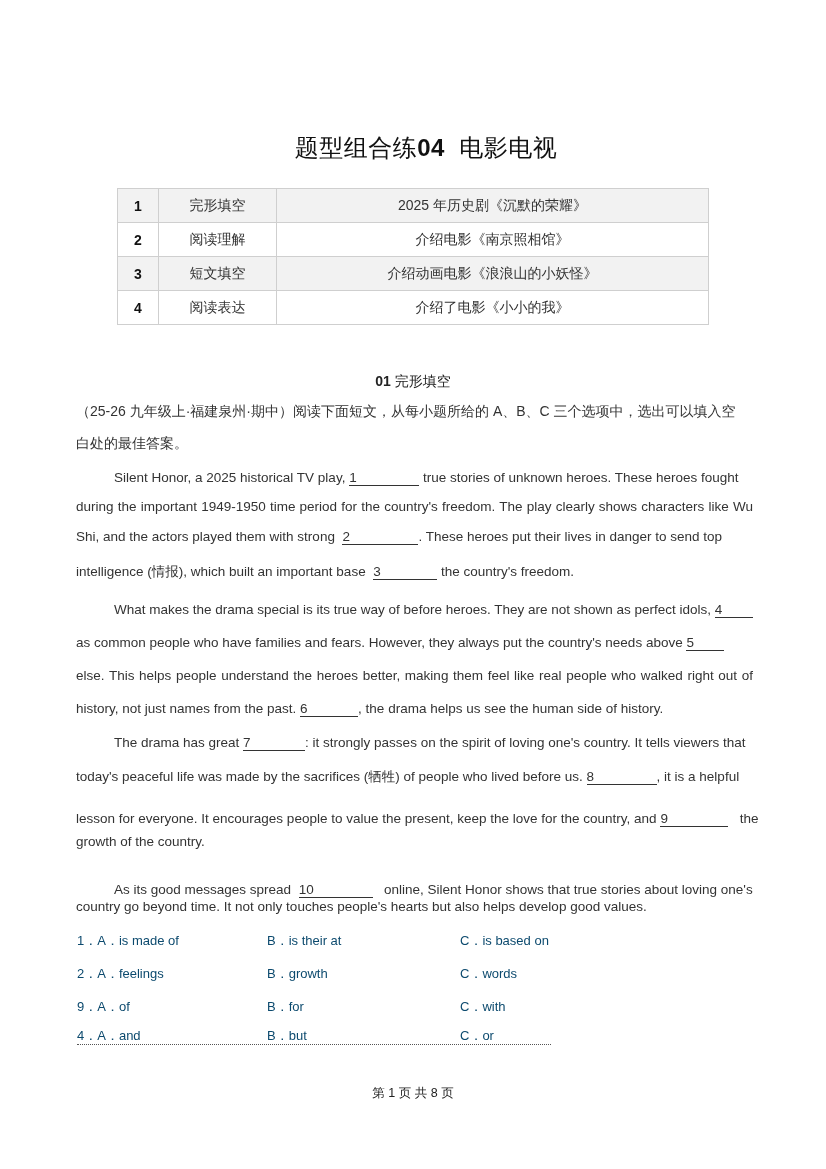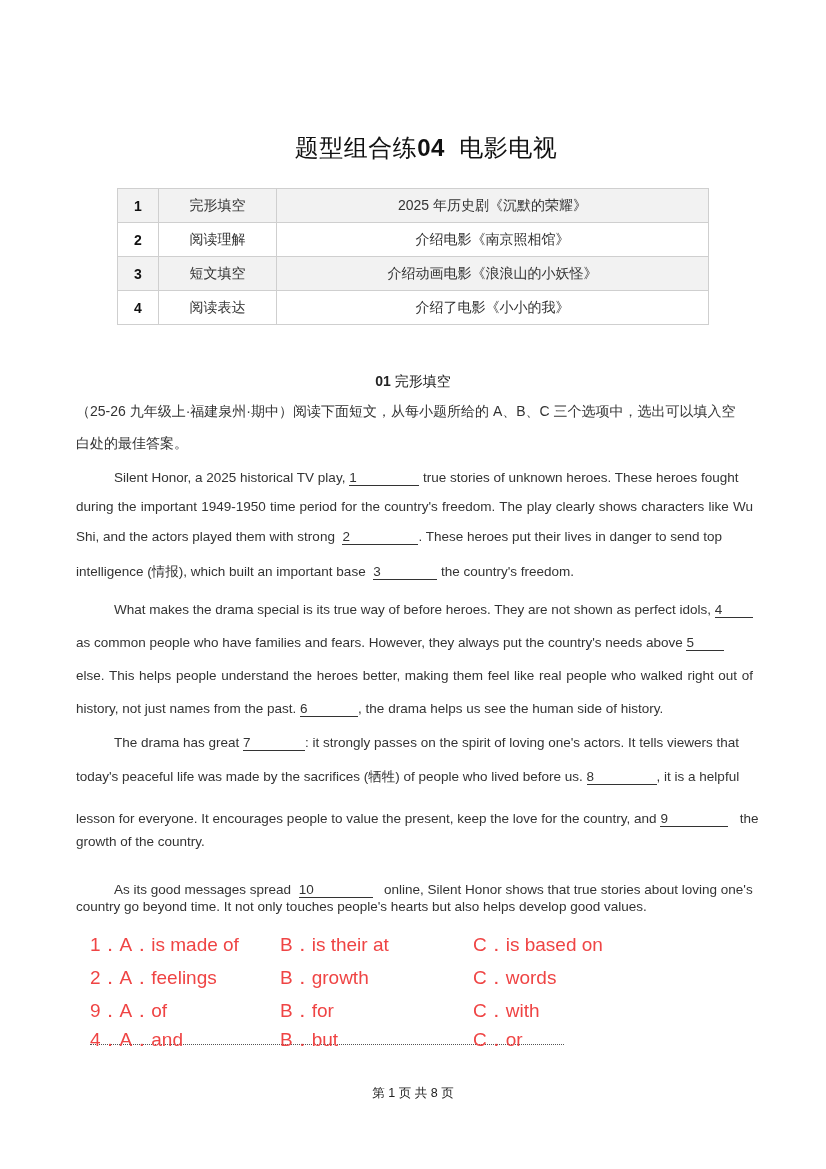--- a/index.html
+++ b/index.html
@@ -34,21 +34,21 @@
     .para {
       position: absolute; left: 76px; width: 677px; font-size: 13.5px; color: #333;
       text-align: justify; text-align-last: left;
     }
     .para .line { position: absolute; left: 0; width: 677px; white-space: nowrap; }
     .line.just { text-align: justify; text-align-last: justify; white-space: normal; }
     .blank {
       display: inline-block; border-bottom: 1px solid #333; text-align: center;
       line-height: 14px;
     }
-    .opt-row { position: absolute; left: 90px; width: 480px; font-size: 19px; color: #ef4444; }
+    .opt-row { position: absolute; left: 77px; width: 480px; font-size: 13px; color: #0c4a6e; }
     .opt-row span { position: absolute; white-space: nowrap; }
     .opt-row.dotted { border-bottom: 1px dotted #555; height: 17px; width: 474px; }
     .footer {
       position: absolute; left: 0; top: 1085px; width: 826px; text-align: center;
       font-size: 12.5px; color: #222;
     }
   </style>
 </head>
 <body>
 
@@ -109,21 +109,21 @@
     <span>as common people who have families and fears. However, they always put the country's needs above </span><span class="blank" style="width:38px; text-align:right;">5</span>
   </div>
   <div class="line just" style="top:66px;">else. This helps people understand the heroes better, making them feel like real people who walked right out of</div>
   <div class="line" style="top:99px;">
     <span>history, not just names from the past. </span><span class="blank" style="width:58px;">6</span><span>, the drama helps us see the human side of history.</span>
   </div>
 </div>
 
 <div class="para" style="top:735px;">
   <div class="line" style="top:0; padding-left:38px; width:639px;">
-    <span>The drama has great </span><span class="blank" style="width:62px;">7</span><span>: it strongly passes on the spirit of loving one's actors. It tells viewers that</span>
+    <span>The drama has great </span><span class="blank" style="width:62px;">7</span><span>: it strongly passes on the spirit of loving one's country. It tells viewers that</span>
   </div>
   <div class="line" style="top:33px;">
     <span>today's peaceful life was made by the sacrifices (牺牲) of people who lived before us. </span><span class="blank" style="width:70px;">8</span><span>, it is a helpful</span>
   </div>
   <div class="line" style="top:76px;">
     <span>lesson for everyone. It encourages people to value the present, keep the love for the country, and </span><span class="blank" style="width:68px;">9</span>&nbsp;&nbsp;<span> the</span>
   </div>
   <div class="line" style="top:99px;">growth of the country.</div>
 </div>
 

